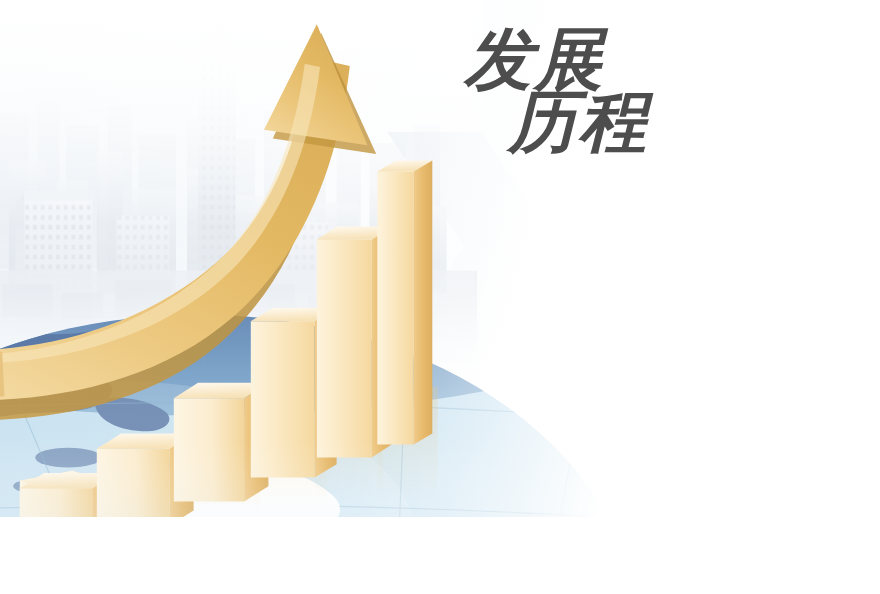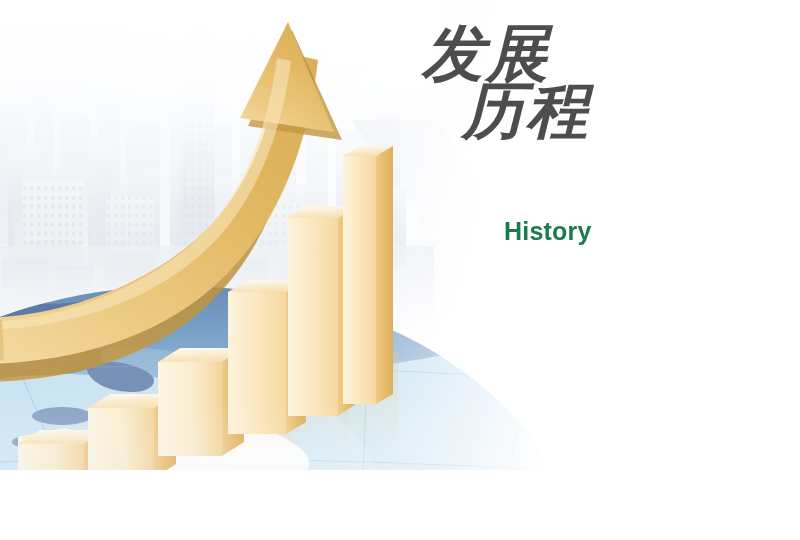--- a/index.html
+++ b/index.html
@@ -396,17 +396,16 @@
   </div>
 
   <div class="titleblock">
     <div class="calli">
       <div class="calli-text">
         <span class="calli-line1">发展</span>
         <span class="calli-line2">历程</span>
       </div>
     </div>
     <div class="en">
-      <span>History</span>
     </div>
   </div>
 
 </div>
 
 </body></html>

